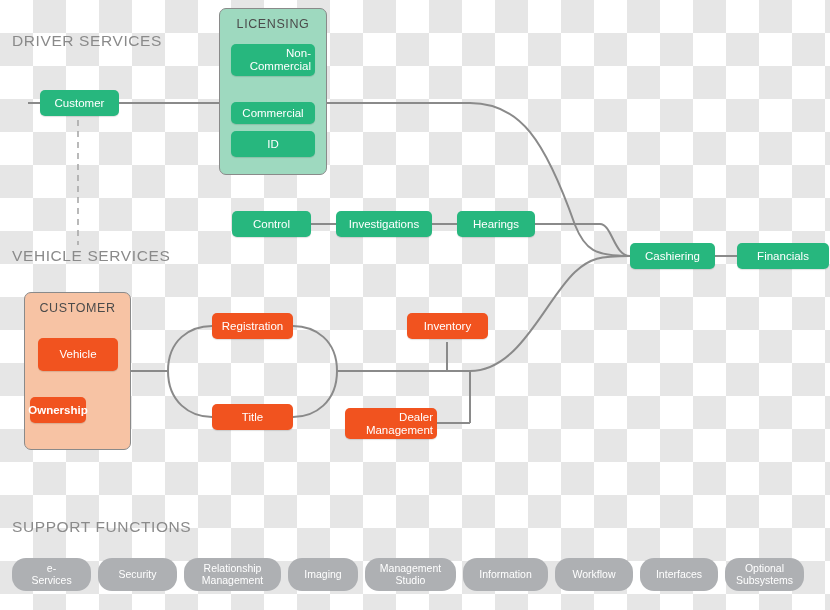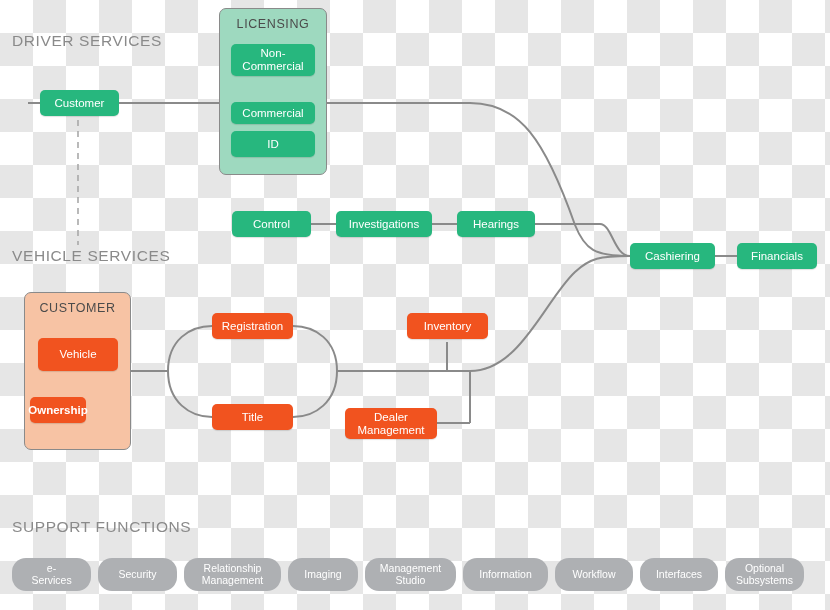--- a/index.html
+++ b/index.html
@@ -57,21 +57,21 @@
     color: #4b4b4b;
     top: 8px;
   }
   .node {
     position: absolute;
     box-sizing: border-box;
     border-radius: 5px;
     display: flex;
     align-items: center;
     justify-content: center;
-    text-align: center;
+    text-align: right;
     color: #ffffff;
     font-size: 11.5px;
     line-height: 1.12;
     padding: 2px 4px;
     box-shadow: 0 1px 1px rgba(0,0,0,0.12);
   }
   .node.green {
     background: #27b77e;
   }
   .node.orange {
@@ -164,21 +164,21 @@
   <div class="node green" style="left:336px; top:211px; width:96px; height:26px;">
     <span>Investigations</span>
   </div>
   <div class="node green" style="left:457px; top:211px; width:78px; height:26px;">
     <span>Hearings</span>
   </div>
 
   <div class="node green" style="left:630px; top:243px; width:85px; height:26px;">
     <span>Cashiering</span>
   </div>
-  <div class="node green" style="left:737px; top:243px; width:80px; height:26px;">
+  <div class="node green" style="left:737px; top:243px; width:92px; height:26px;">
     <span>Financials</span>
   </div>
 
   <div class="group-box customer" style="left:24px; top:292px; width:107px; height:158px;">
     <div class="group-label">CUSTOMER</div>
   </div>
   <div class="node orange" style="left:38px; top:338px; width:80px; height:33px;">
     <span>Vehicle</span>
   </div>
   <div class="node orange" style="left:30px; top:397px; width:56px; height:26px;font-weight:bold;">

